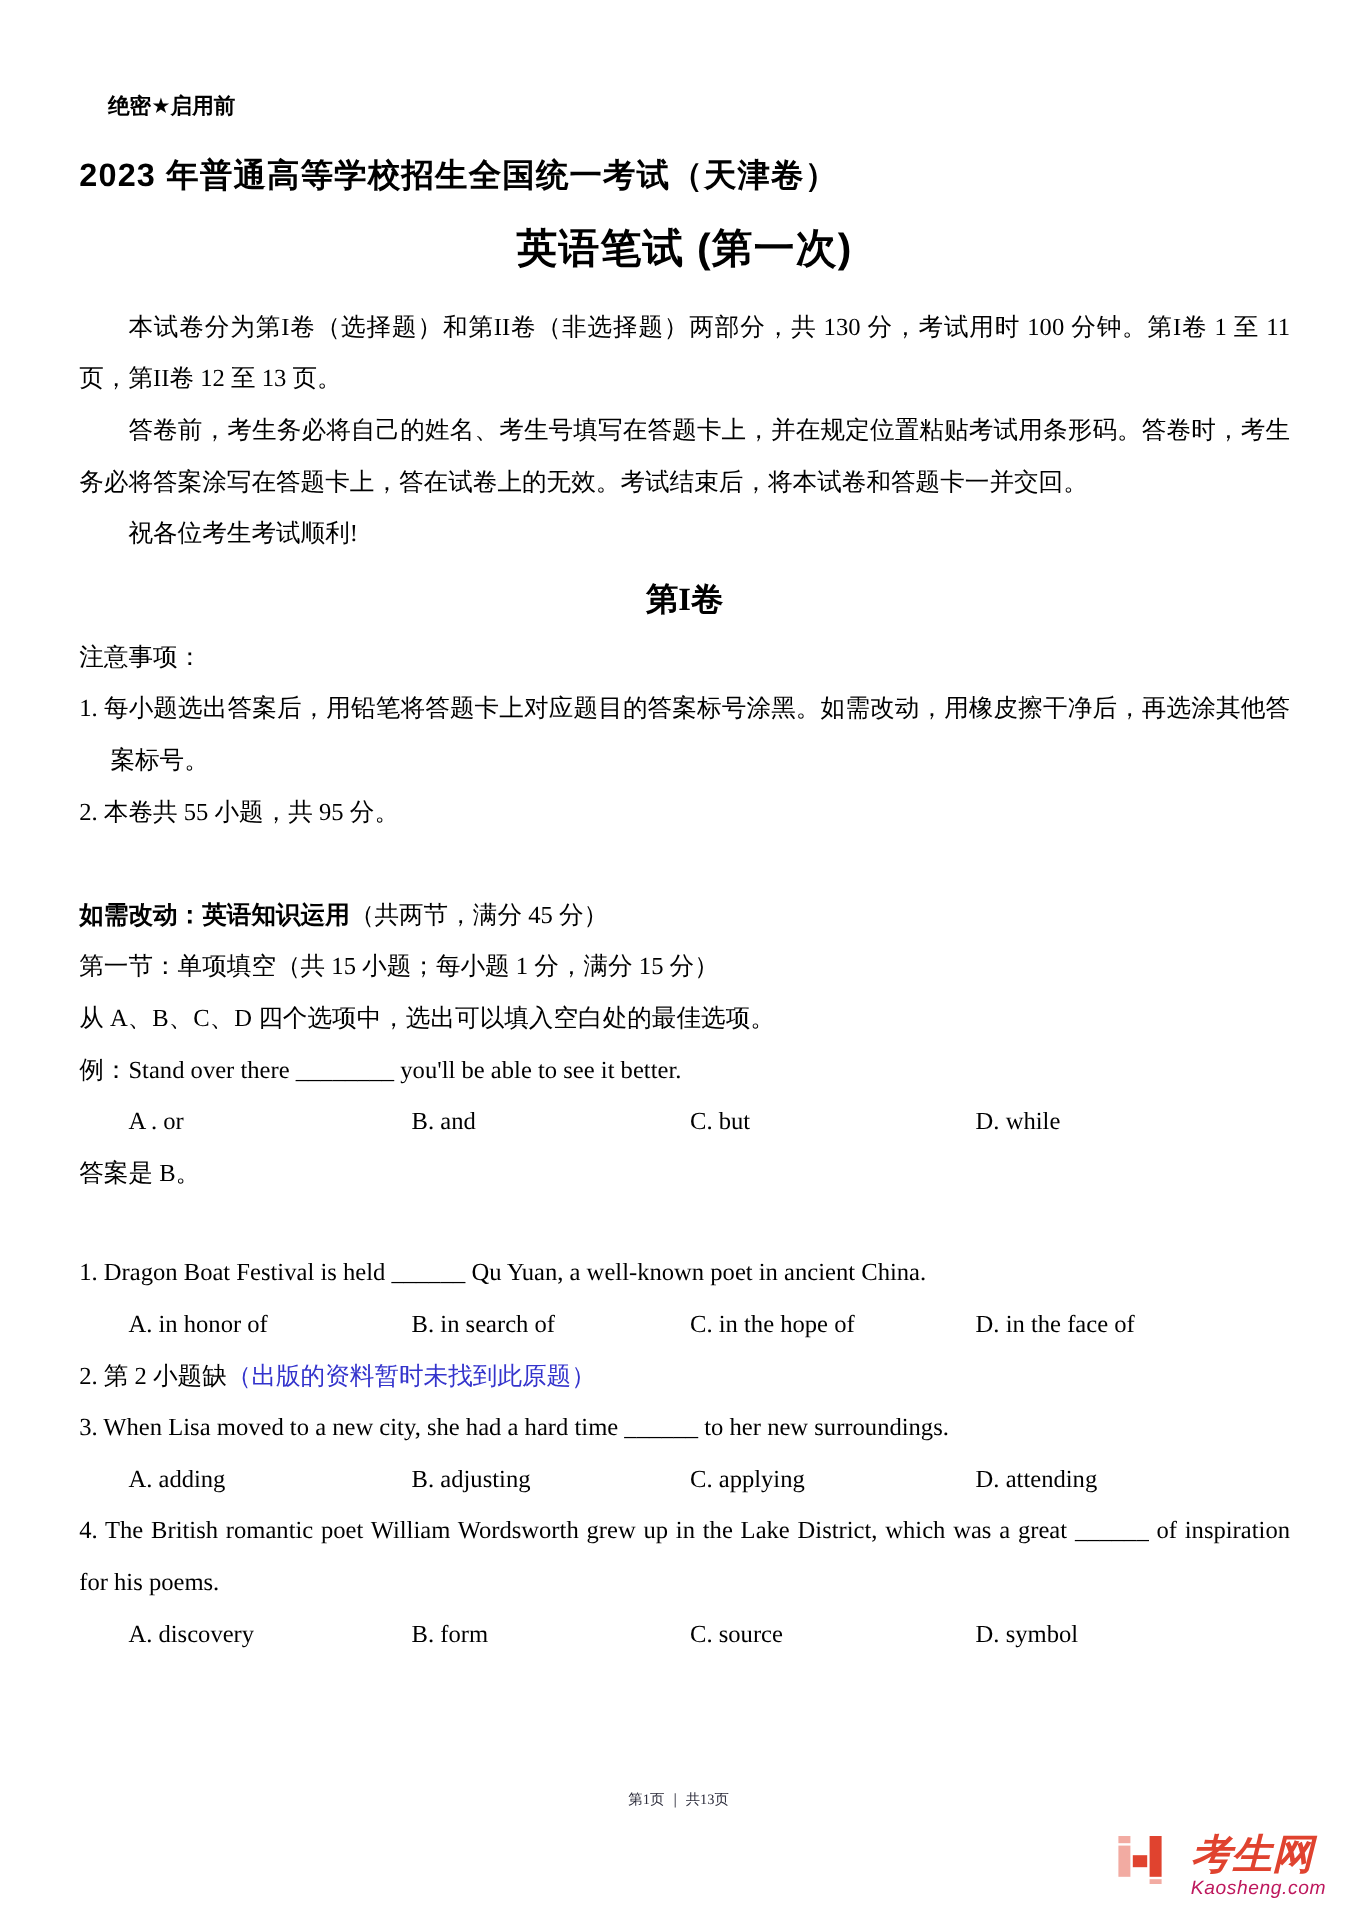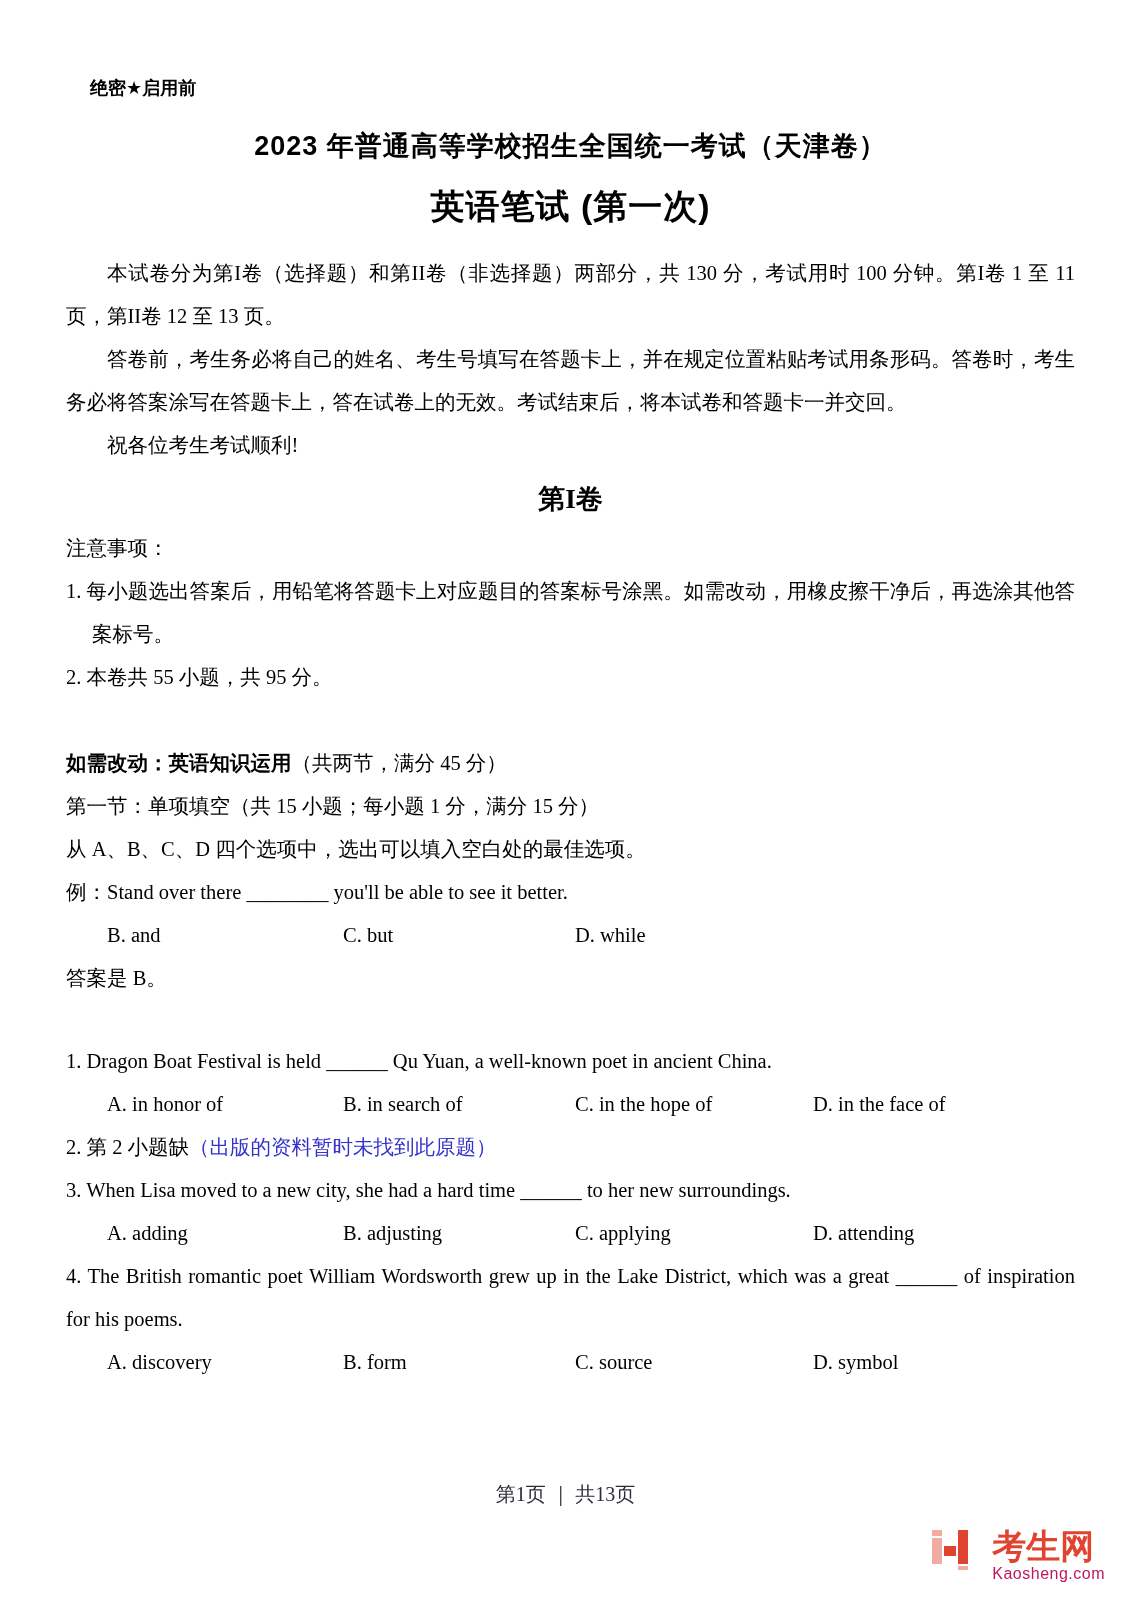--- a/index.html
+++ b/index.html
@@ -13,21 +13,21 @@
     font-family:"Liberation Serif","DejaVu Serif",serif;
     overflow:hidden;
     padding:76px 56px 0 66px;
   }
   .hei{font-family:"Liberation Sans","DejaVu Sans",sans-serif;}
   .classification{
     font-family:"Liberation Sans","DejaVu Sans",sans-serif;
     font-weight:bold;font-size:18px;margin:0 0 0 24px;
   }
   .title{
-    text-align:center;font-weight:bold;font-size:27px;
+    text-align:left;font-weight:bold;font-size:27px;
     margin-top:28px;letter-spacing:1px;
   }
   .subtitle{
     text-align:center;font-weight:bold;font-size:34px;
     margin-top:20px;letter-spacing:1px;
   }
   .bodytext{font-size:20.5px;line-height:43px;}
   .para{
     text-align:justify;text-indent:2em;margin:0;
   }
@@ -47,26 +47,26 @@
   .section-bold{font-weight:bold;}
   .options-row{
     display:grid;
     grid-template-columns:236px 232px 238px 1fr;
     padding-left:41px;
     line-height:43px;font-size:20.5px;
   }
   .blank-note{color:#3333cc;}
   .footer{
     position:absolute;left:0;bottom:92px;width:100%;
-    text-align:center;font-size:20px;color:#2b2b3a;
+    text-align:center;font-size:12px;color:#2b2b3a;
     font-family:"Liberation Serif","DejaVu Serif",serif;
   }
   .watermark{
     position:absolute;right:26px;bottom:16px;
-    display:flex;align-items:flex-start;gap:20px;
+    display:flex;align-items:flex-start;gap:20px;font-style:italic;
   }
   .wm-text{display:flex;flex-direction:column;align-items:flex-start;}
   .wm-brand{
     font-family:"Liberation Sans","DejaVu Sans",sans-serif;
     font-weight:bold;font-size:34px;line-height:36px;
   }
   .wm-domain{
     font-family:"Liberation Sans","DejaVu Sans",sans-serif;
     font-size:16px;color:#be185d;line-height:20px;letter-spacing:.5px;
   }
@@ -97,20 +97,21 @@
   </div>
 
   <div class="spacer-lg"></div>
 
   <div class="bodytext">
     <p class="section-line"><span class="section-bold hei">如需改动：英语知识运用</span><span>（共两节，满分 45 分）</span></p>
     <p class="plain">第一节：单项填空（共 15 小题；每小题 1 分，满分 15 分）</p>
     <p class="plain">从 A、B、C、D 四个选项中，选出可以填入空白处的最佳选项。</p>
     <p class="plain">例：Stand over there ________ you'll be able to see it better.</p>
     <div class="options-row">
+      <span>A . or</span>
       <span>B. and</span>
       <span>C. but</span>
       <span>D. while</span>
     </div>
     <p class="plain">答案是 B。</p>
   </div>
 
   <div class="spacer-md"></div>
 
   <div class="bodytext">

